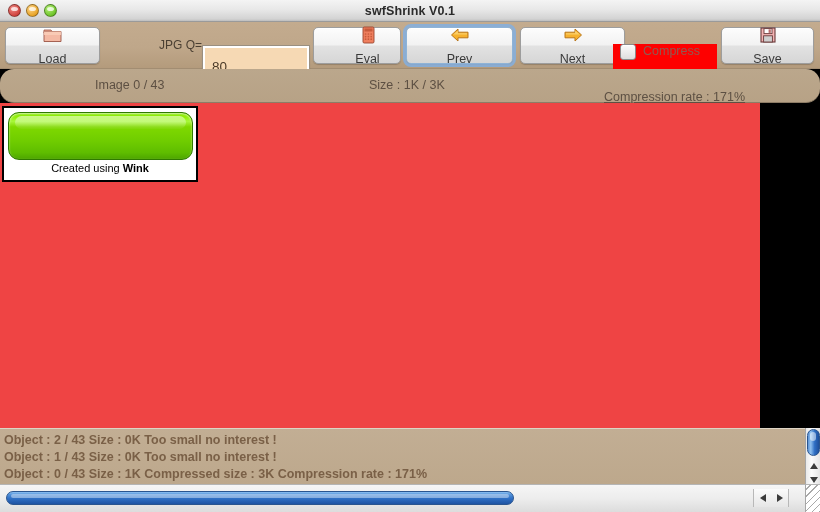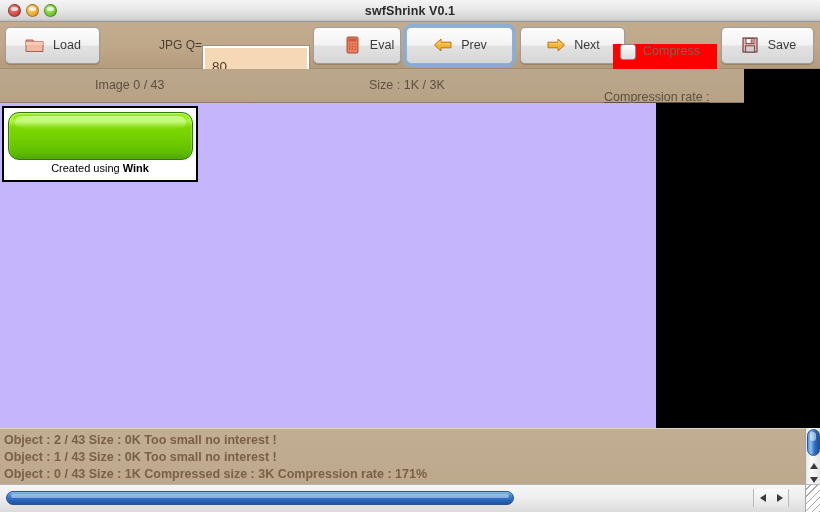--- a/index.html
+++ b/index.html
@@ -58,20 +58,21 @@
     height: 37px;
     background: linear-gradient(to bottom, #fdfdfd 0%, #f2f2f2 48%, #e2e2e2 52%, #d6d6d6 100%);
     border: 1px solid #9d9d9d;
     border-radius: 5px;
     display: flex; align-items: center; justify-content: center;
     gap: 7px;
     padding: 0 11px;
     font-size: 12.5px;
     color: #3a3a3a;
     box-shadow: 0 1px 1px rgba(0,0,0,0.18), inset 0 1px 0 rgba(255,255,255,0.9);
+    flex-direction: column;
   }
   .tbtn.focused {
     outline: 3px solid rgba(130,175,225,0.85);
     outline-offset: 0px;
     border-color: #8fb3d6;
   }
 
   #btn-load   { position: absolute; left: 5px;   width: 95px; }
   #jpglabel   { position: absolute; left: 159px; font-size: 12px; color: #4a3f32; }
   #jpg-input  {
@@ -103,34 +104,34 @@
   }
   #compress-label { font-size: 12.5px; color: #8f5a52; }
   #btn-save   { position: absolute; left: 721px; width: 93px; }
 
   
   .ticon { width: 22px; height: 20px; display: block; }
 
   
   #infostrip {
     position: absolute; left: 0; top: 69px;
-    width: 744px; height: 34px;
+    width: 820px; height: 34px;
     background: linear-gradient(to bottom, #bba78c 0%, #b7a286 100%);
     border-bottom: 1px solid #8d7c66;
-    font-size: 12.5px; color: #5d5043;
+    font-size: 12.5px; color: #5d5043; border-radius: 14px;
   }
   #info-image { position: absolute; left: 95px;  top: 9px; }
   #info-size  { position: absolute; left: 369px; top: 9px; }
   #info-rate  { position: absolute; left: 604px; top: 21px; text-decoration: underline; }
 
   
   #canvas {
     position: absolute; left: 0; top: 103px;
-    width: 656px; height: 325px;
-    background: #c4b5fd;
+    width: 760px; height: 325px;
+    background: #ef4444;
   }
   #preview {
     position: absolute; left: 2px; top: 3px;
     width: 196px; height: 76px;
     background: #ffffff;
     border: 2px solid #000;
     padding: 3px 4px 1px 4px;
   }
   #green-btn {
     width: 185px; height: 48px;

